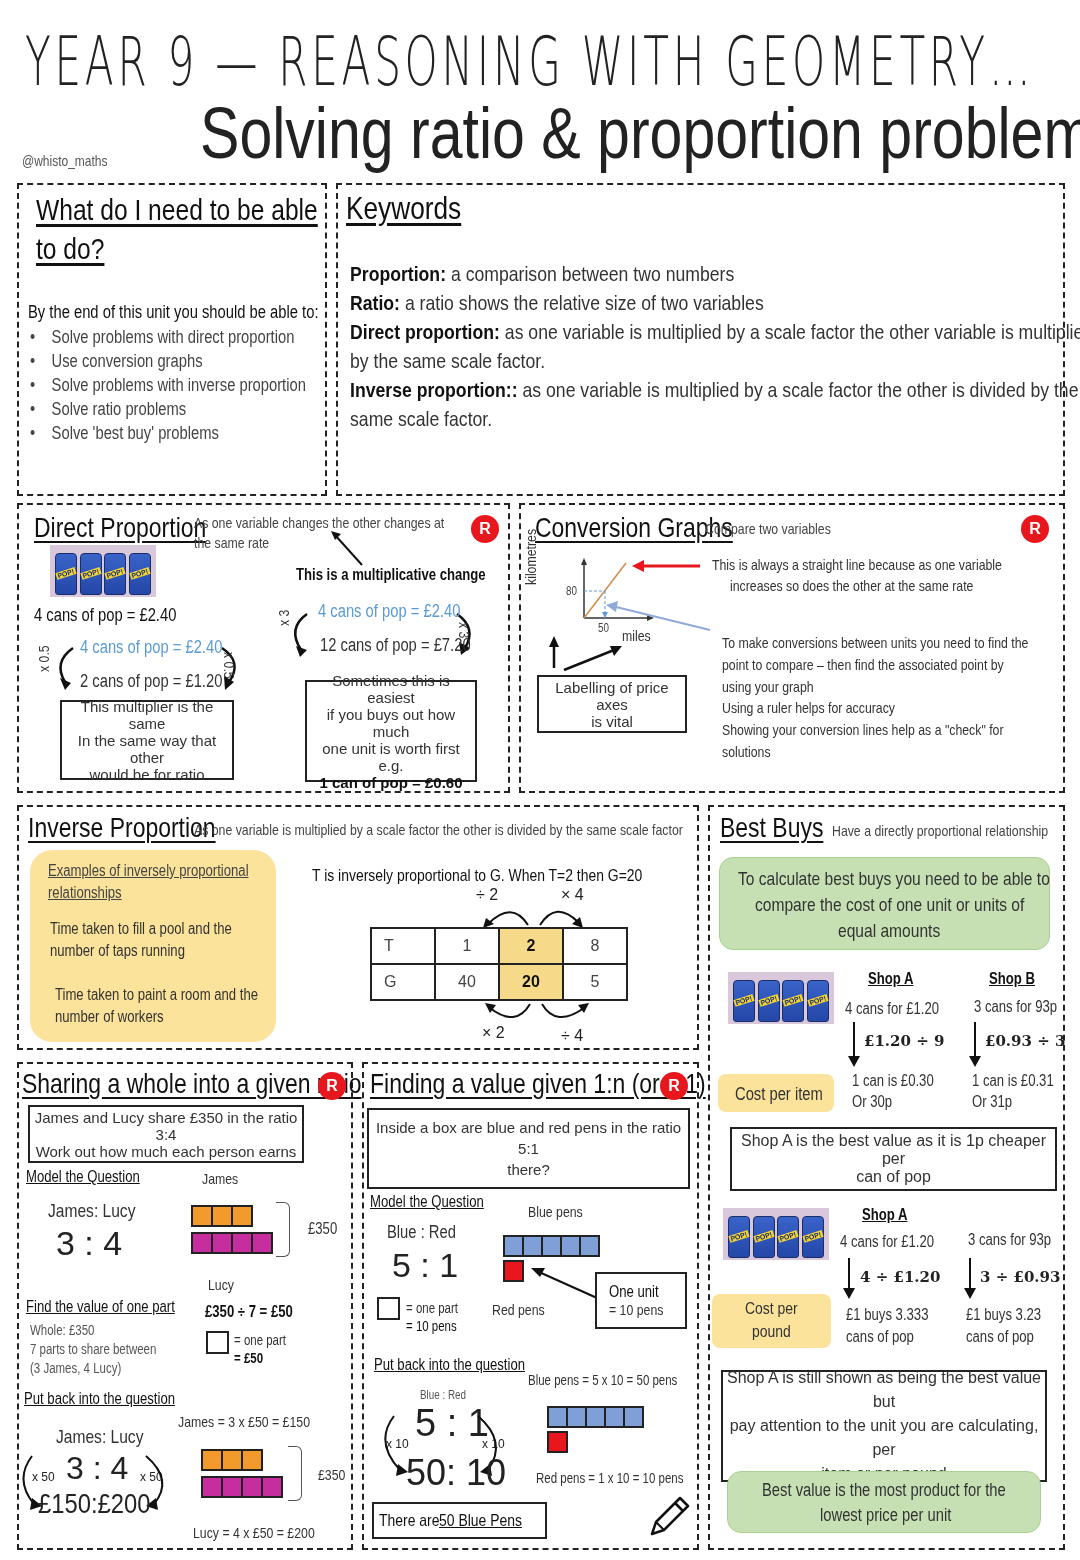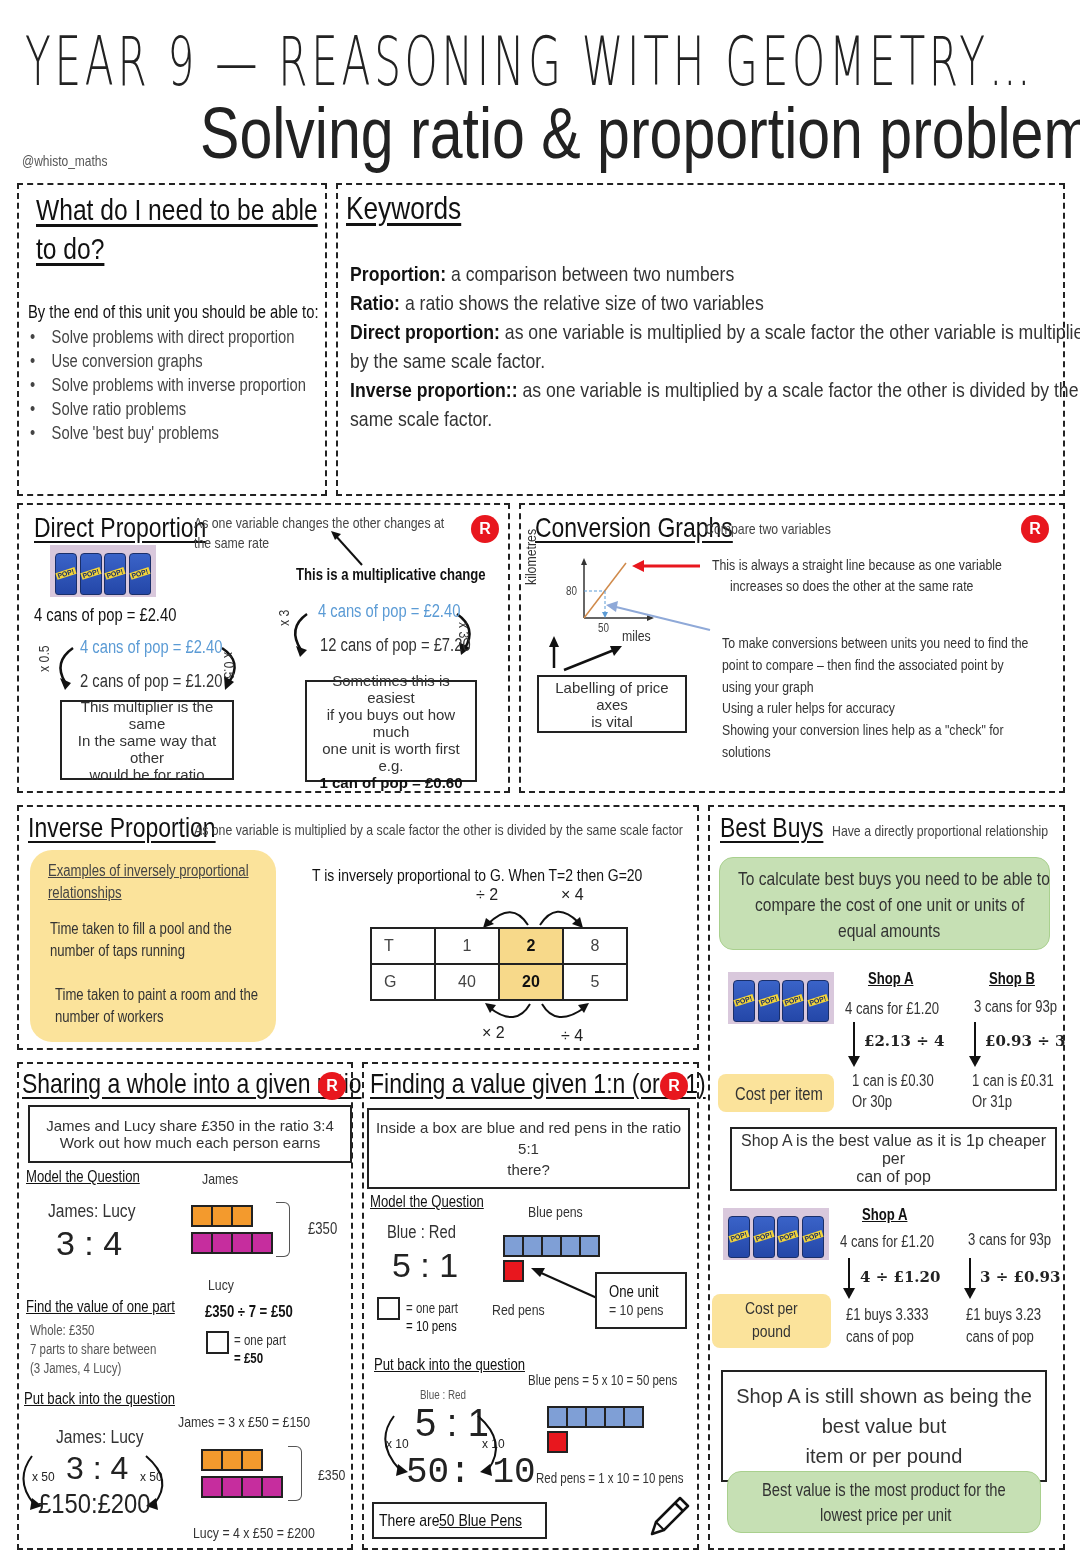--- a/index.html
+++ b/index.html
@@ -199,21 +199,21 @@
 <div class="tb" style="left:868px;top:970px;text-decoration:underline">Shop A</div>
 <div class="tb" style="left:989px;top:970px;text-decoration:underline">Shop B</div>
 <div class="t" style="left:845px;top:1000px">4 cans for £1.20</div>
 <div class="t" style="left:974px;top:998px">3 cans for 93p</div>
 <svg class="abs" style="left:845px;top:1022px" width="150" height="48">
   <line x1="9" y1="0" x2="9" y2="36" stroke="#111" stroke-width="2"></line>
     <polygon points="3,34 15,34 9,45" fill="#111"></polygon>
   <line x1="130" y1="0" x2="130" y2="36" stroke="#111" stroke-width="2"></line>
     <polygon points="124,34 136,34 130,45" fill="#111"></polygon>
 </svg>
-<div class="abs" style="left:864px;top:1032px;font-size:15px;font-weight:bold;font-family:'DejaVu Serif',serif">£2.13 ÷ 4</div>
+<div class="abs" style="left:864px;top:1032px;font-size:15px;font-weight:bold;font-family:'DejaVu Serif',serif">£1.20 ÷ 9</div>
 <div class="abs" style="left:985px;top:1032px;font-size:15px;font-weight:bold;font-family:'DejaVu Serif',serif">£0.93 ÷ 3</div>
 <div class="yellow" style="left:718px;top:1074px;width:116px;height:38px;border-radius:8px"></div>
 <div class="t" style="left:735px;top:1084px;font-size:18px">Cost per item</div>
 <div class="t" style="left:852px;top:1072px">1 can is £0.30</div>
 <div class="t" style="left:852px;top:1093px">Or 30p</div>
 <div class="t" style="left:972px;top:1072px">1 can is £0.31</div>
 <div class="t" style="left:972px;top:1093px">Or 31p</div>
 <div class="solid" style="left:730px;top:1127px;width:327px;height:64px;font-size:16px;color:#333">
   <span>Shop A is the best value as it is 1p cheaper per</span>
     <span>can of pop</span>
@@ -235,32 +235,33 @@
 </svg>
 <div class="abs" style="left:860px;top:1268px;font-size:15px;font-weight:bold;font-family:'DejaVu Serif',serif">4 ÷ £1.20</div>
 <div class="abs" style="left:980px;top:1268px;font-size:15px;font-weight:bold;font-family:'DejaVu Serif',serif">3 ÷ £0.93</div>
 <div class="yellow" style="left:712px;top:1294px;width:119px;height:54px;border-radius:8px"></div>
 <div class="t" style="left:745px;top:1299px;font-size:17px">Cost per</div>
 <div class="t" style="left:752px;top:1322px;font-size:17px">pound</div>
 <div class="t" style="left:846px;top:1306px">£1 buys 3.333</div>
 <div class="t" style="left:846px;top:1328px">cans of pop</div>
 <div class="t" style="left:966px;top:1306px">£1 buys 3.23</div>
 <div class="t" style="left:966px;top:1328px">cans of pop</div>
-<div class="solid" style="left:721px;top:1370px;width:326px;height:112px;font-size:20px;color:#333;line-height:1.5">
+<div class="solid" style="left:721px;top:1370px;width:326px;height:112px;font-size:16px;color:#333;line-height:1.5">
   <span>Shop A is still shown as being the best value but</span>
+    <span>pay attention to the unit you are calculating, per</span>
     <span>item or per pound</span>
 </div>
 <div class="green" style="left:727px;top:1471px;width:314px;height:62px"></div>
 <div class="t" style="left:762px;top:1480px;font-size:18px">Best value is the most product for the</div>
 <div class="t" style="left:820px;top:1505px;font-size:18px">lowest price per unit</div>
 
 <div class="box" style="left:17px;top:1062px;width:336px;height:488px"></div>
 <div class="h" style="left:22px;top:1068px">Sharing a whole into a given ratio</div>
 <div class="R" style="left:318px;top:1072px">R</div>
-<div class="solid" style="left:28px;top:1105px;width:324px;height:58px;font-size:15px;color:#333">
+<div class="solid" style="left:28px;top:1105px;width:276px;height:58px;font-size:15px;color:#333">
   <span>James and Lucy share £350 in the ratio 3:4</span>
     <span>Work out how much each person earns</span>
 </div>
 <div class="tb" style="left:26px;top:1168px;font-weight:normal;text-decoration:underline;font-size:16px">Model the Question</div>
 <div class="t" style="left:48px;top:1200px;font-size:19px">James: Lucy</div>
 <div class="abs" style="left:56px;top:1224px;font-size:34px;font-family:'Liberation Sans',sans-serif">3 : 4</div>
 <div class="t" style="left:202px;top:1170px;font-size:15px">James</div>
 <div class="bar" style="left:191px;top:1205px">
     <div style="width:22px;height:22px;background:#f39a2d"></div>
     <div style="width:22px;height:22px;background:#f39a2d"></div>
@@ -348,21 +349,21 @@
 <div class="t" style="left:420px;top:1388px;font-size:12px;color:#555">Blue : Red</div>
 <div class="abs" style="left:415px;top:1402px;font-size:38px;font-family:'Liberation Sans',sans-serif">5 : 1</div>
 <div class="abs" style="left:386px;top:1437px;font-size:12px">x 10</div>
 <div class="abs" style="left:482px;top:1437px;font-size:12px">x 10</div>
 <svg class="abs" style="left:378px;top:1412px" width="140" height="80">
   <path d="M16 4 Q-4 30 22 58" stroke="#111" stroke-width="2" fill="none"></path>
     <polygon points="20,52 30,60 18,64" fill="#111"></polygon>
   <path d="M100 4 Q130 30 110 58" stroke="#111" stroke-width="2" fill="none"></path>
     <polygon points="112,52 102,60 114,64" fill="#111"></polygon>
 </svg>
-<div class="abs" style="left:406px;top:1452px;font-size:36px;font-family:Liberation Mono, monospace">50: 10</div>
+<div class="abs" style="left:406px;top:1452px;font-size:36px;font-family:Liberation Sans, sans-serif">50: 10</div>
 <div class="t" style="left:528px;top:1372px;font-size:14px">Blue pens = 5 x 10 = 50 pens</div>
 <div class="bar" style="left:547px;top:1406px">
     <div style="width:21px;height:22px;background:#7f9fd6"></div>
     <div style="width:21px;height:22px;background:#7f9fd6"></div>
     <div style="width:21px;height:22px;background:#7f9fd6"></div>
     <div style="width:21px;height:22px;background:#7f9fd6"></div>
     <div style="width:21px;height:22px;background:#7f9fd6"></div>
   </div>
 <div class="bar" style="left:547px;top:1431px">
     <div style="width:21px;height:22px;background:#e8171e"></div>

